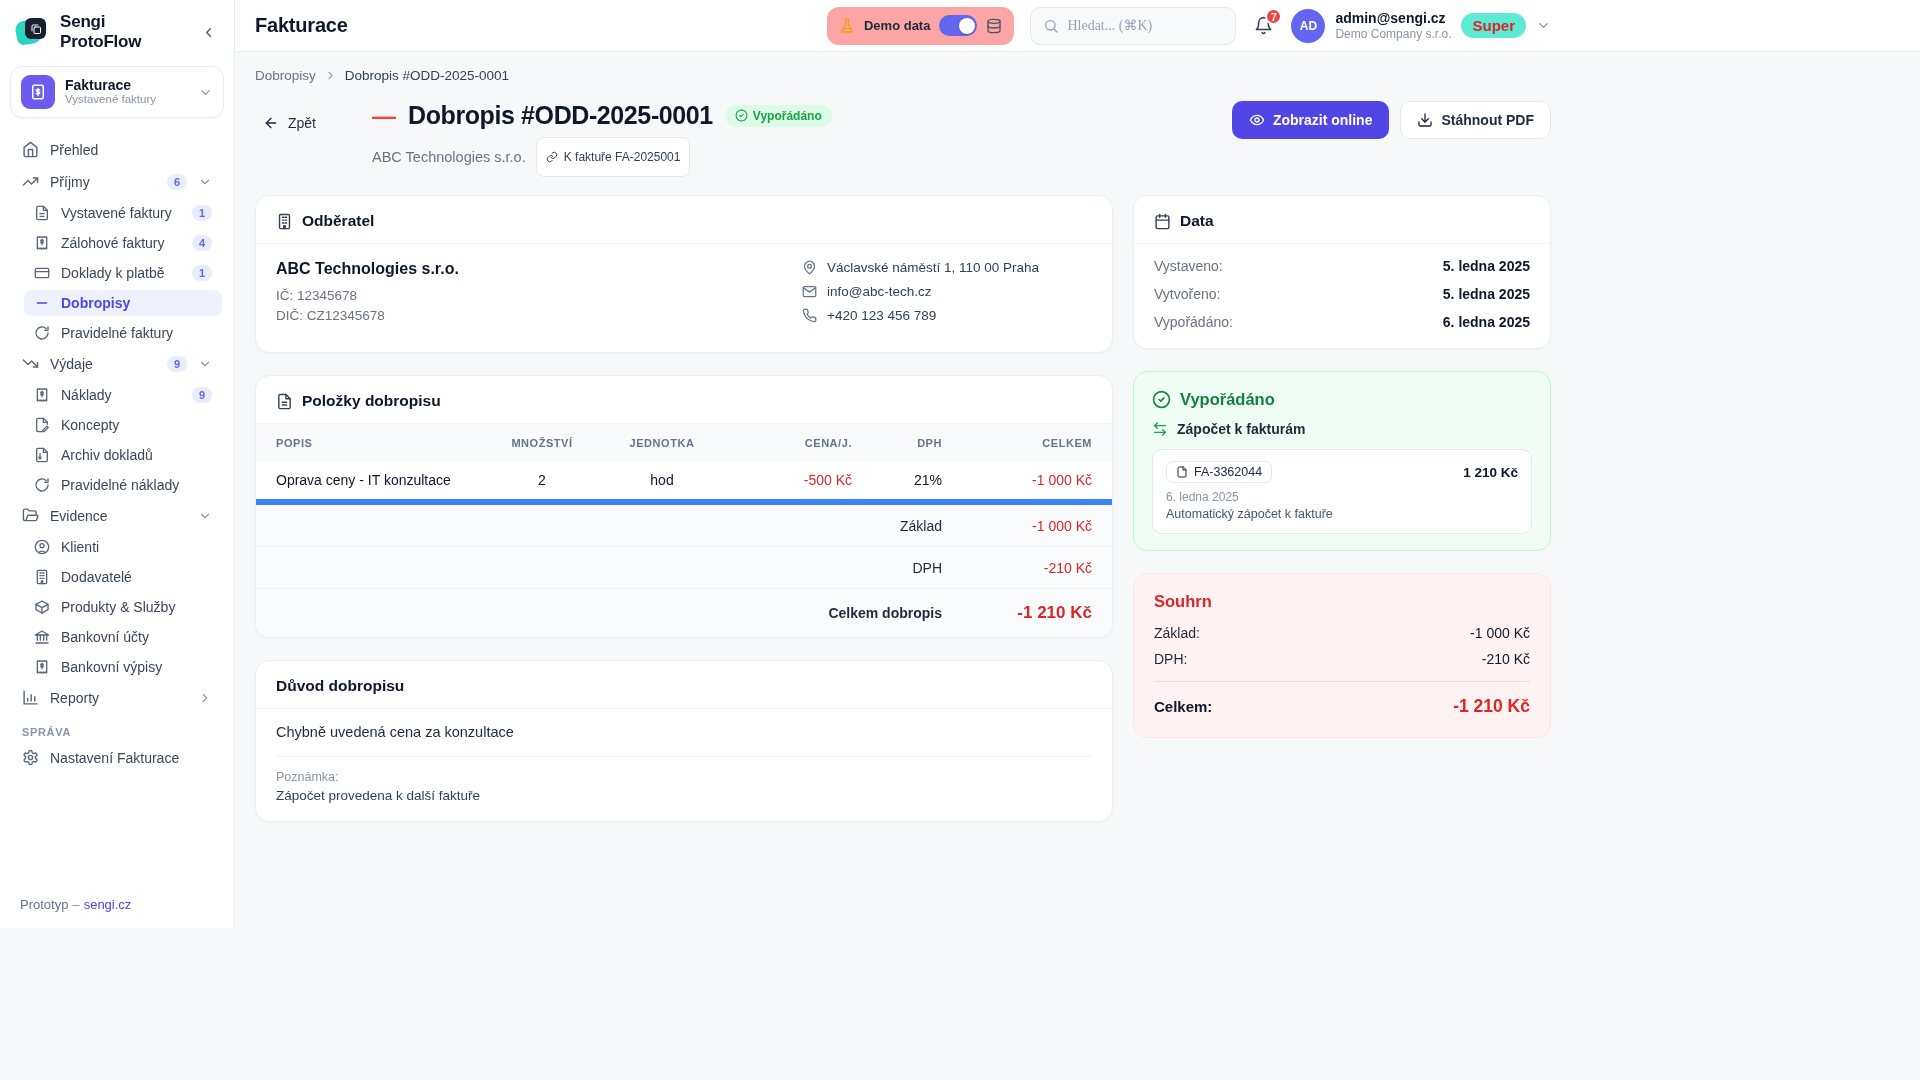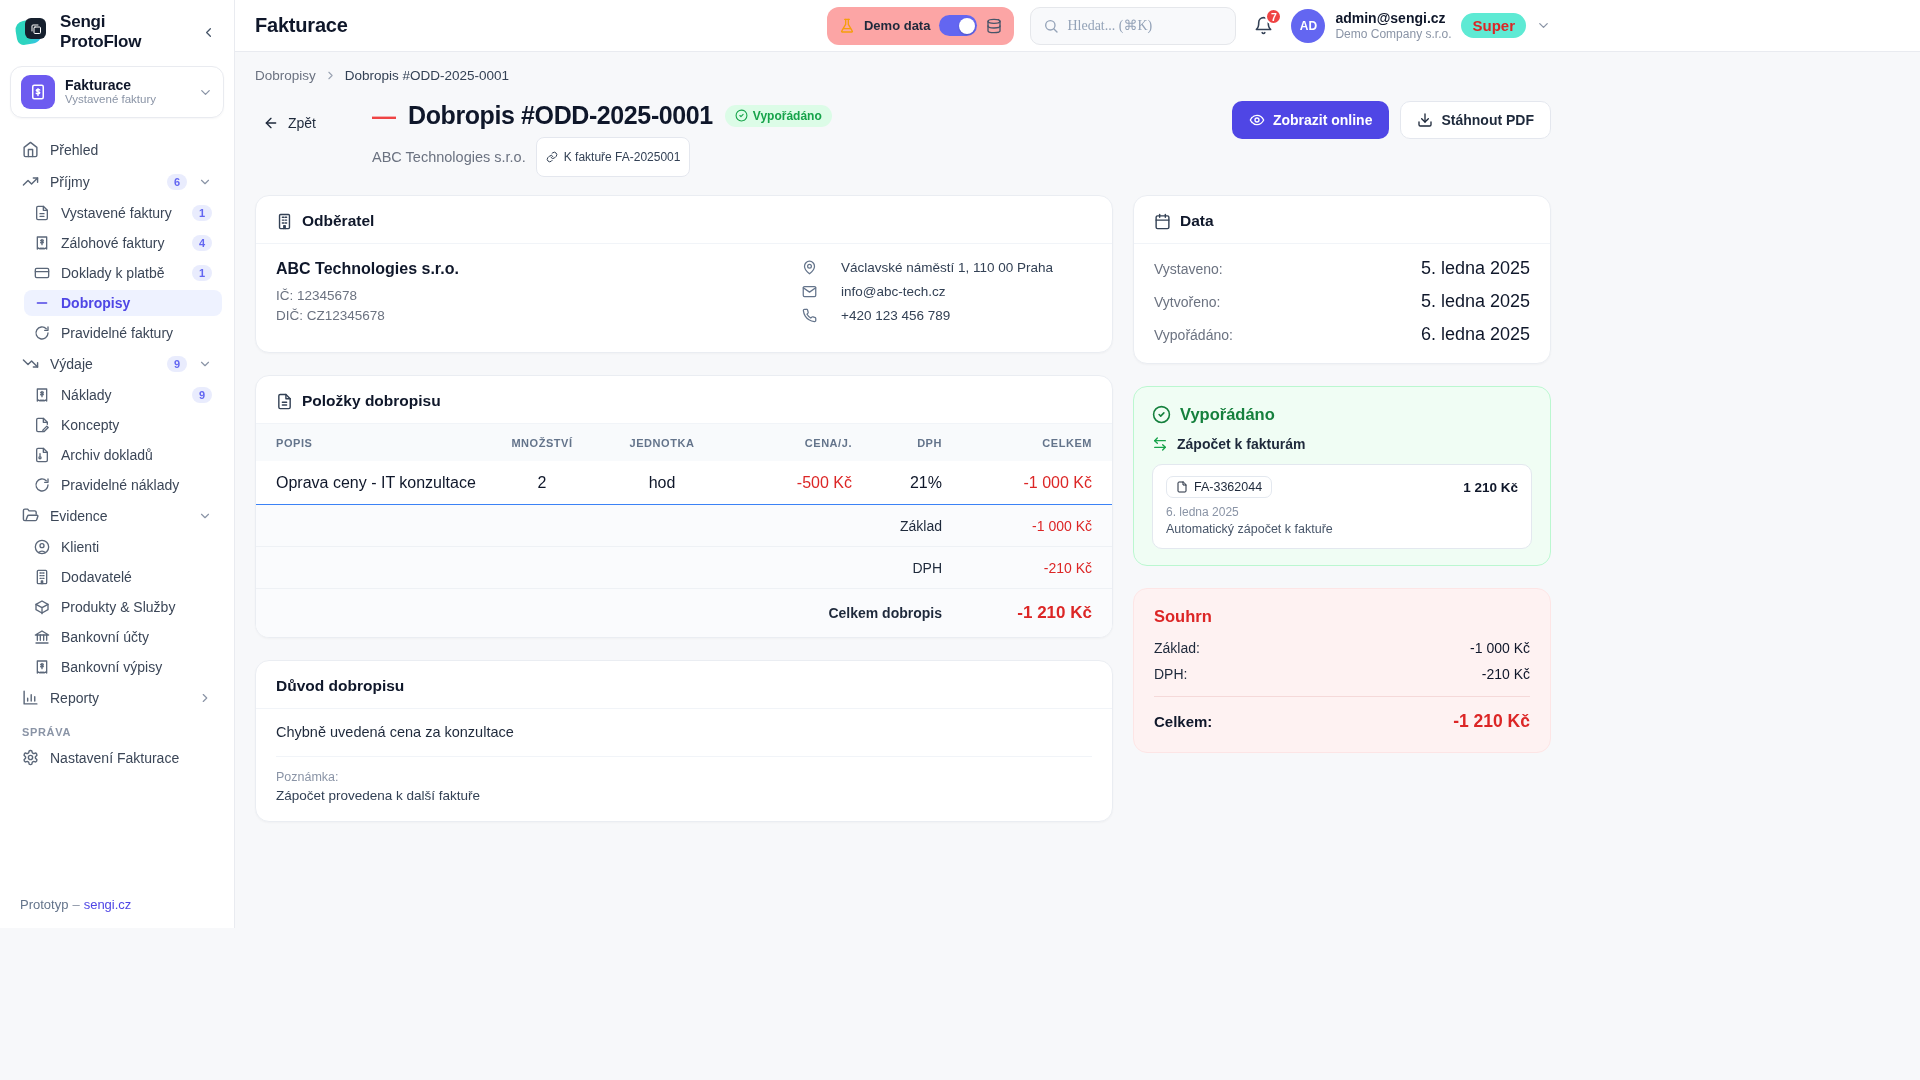--- a/index.html
+++ b/index.html
@@ -84,27 +84,27 @@
   .card { background:#fff; border:1px solid #eaedf2; border-radius:14px; box-shadow:0 1px 2px rgba(15,23,42,.03); margin-bottom:22px; overflow:hidden; }
   .card-head { display:flex; align-items:center; gap:9px; padding:16px 20px 13px 20px; border-bottom:1px solid #f1f4f8; font-size:15.5px; font-weight:700; color:#0f172a; }
   .card-head .chico { color:#334155; }
 
   
   .cust-body { display:flex; padding:16px 20px 20px 20px; }
   .cust-left { flex:1; }
   .cust-name { font-size:16px; font-weight:700; margin-bottom:8px; }
   .cust-meta { font-size:13.5px; color:#6b7280; line-height:1.45; }
   .cust-right { width:290px; font-size:13.5px; color:#334155; }
-  .cust-contact { display:flex; align-items:center; gap:24px; margin-bottom:9px; color:#334155; }
+  .cust-contact { display:flex; align-items:center; gap:10px; margin-bottom:9px; color:#334155; }
   .cust-contact .cico { color:#64748b; flex:none; }
 
   
   .tbl-head, .tbl-row { display:flex; align-items:center; padding:0 20px; }
   .tbl-head { background:#f8fafc; height:37px; font-size:11px; font-weight:700; letter-spacing:.05em; color:#64748b; text-transform:uppercase; }
-  .tbl-row { height:44px; font-size:16px; border-bottom:1px solid #3b82f6; }
+  .tbl-row { height:44px; font-size:14px; border-bottom:6px solid #3b82f6; }
   .c-popis { flex:1; }
   .c-mnoz { width:110px; text-align:center; }
   .c-jedn { width:130px; text-align:center; }
   .c-cena { width:125px; text-align:right; }
   .c-dph  { width:90px;  text-align:right; }
   .c-celk { width:150px; text-align:right; }
   .neg { color:#dc2626; }
   .tbl-summary { background:#fafbfd; }
   .sum-row { display:flex; justify-content:flex-end; align-items:center; height:42px; padding:0 20px; border-bottom:1px solid #eef1f5; font-size:14px; }
   .sum-row:last-child { border-bottom:none; height:48px; }
@@ -119,21 +119,21 @@
   .reason-text { font-size:14.5px; color:#1e293b; margin-bottom:16px; }
   .reason-divider { border-top:1px solid #f1f4f8; margin:0 0 13px 0; }
   .note-label { font-size:12.5px; color:#8a94a6; margin-bottom:4px; }
   .note-text { font-size:13.5px; color:#334155; }
 
   
   .data-body { padding:14px 20px 18px 20px; }
   .data-row { display:flex; justify-content:space-between; align-items:center; margin-bottom:12px; }
   .data-row:last-child { margin-bottom:0; }
   .data-label { color:#6b7280; font-size:14px; }
-  .data-value { font-weight:400; font-size:18px; color:#0f172a; }
+  .data-value { font-weight:700; font-size:14px; color:#0f172a; }
 
   
   .settled-card { background:#f0fdf4; border:1px solid #bbf7d0; border-radius:14px; padding:18px 18px 16px 18px; margin-bottom:22px; }
   .settled-title { display:flex; align-items:center; gap:9px; color:#15803d; font-size:16.5px; font-weight:700; margin-bottom:12px; }
   .settled-sub { display:flex; align-items:center; gap:9px; font-size:14px; font-weight:600; color:#1e293b; margin-bottom:12px; }
   .settled-sub .swico { color:#16a34a; }
   .settle-inner { background:#fff; border:1px solid #e3e8ef; border-radius:10px; padding:11px 13px 12px 13px; }
   .settle-line1 { display:flex; align-items:center; justify-content:space-between; margin-bottom:7px; }
   .inv-chip { display:flex; align-items:center; gap:6px; border:1px solid #e3e8ef; border-radius:7px; padding:3px 9px; font-size:12.5px; color:#1e293b; background:#fff; cursor:pointer; }
   .inv-amt { font-size:13.5px; font-weight:700; }

